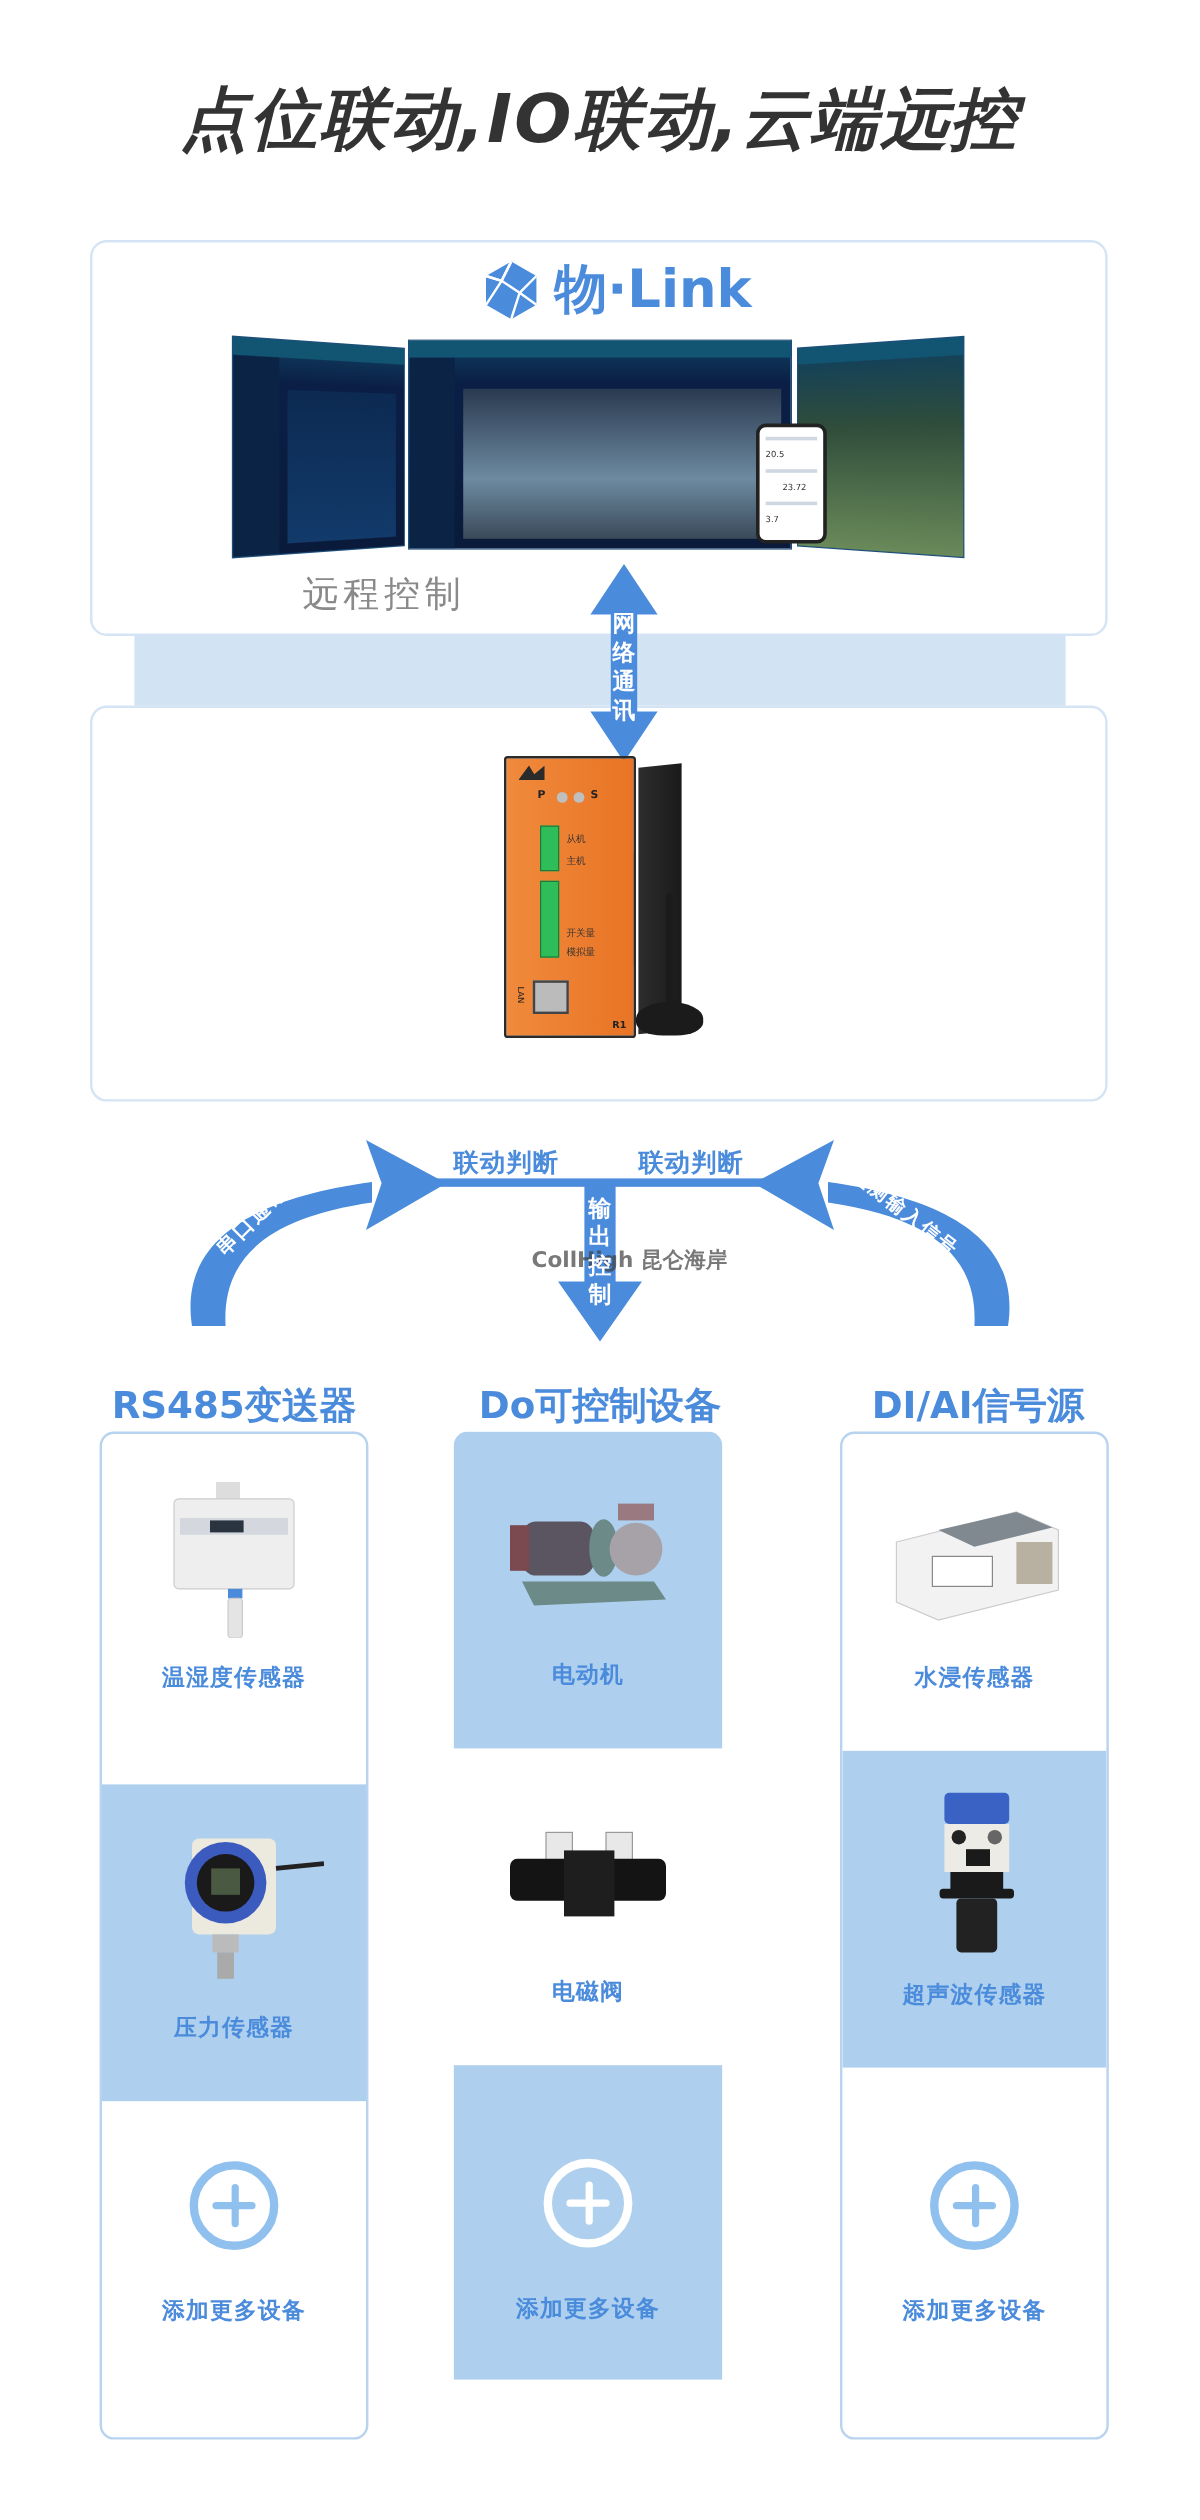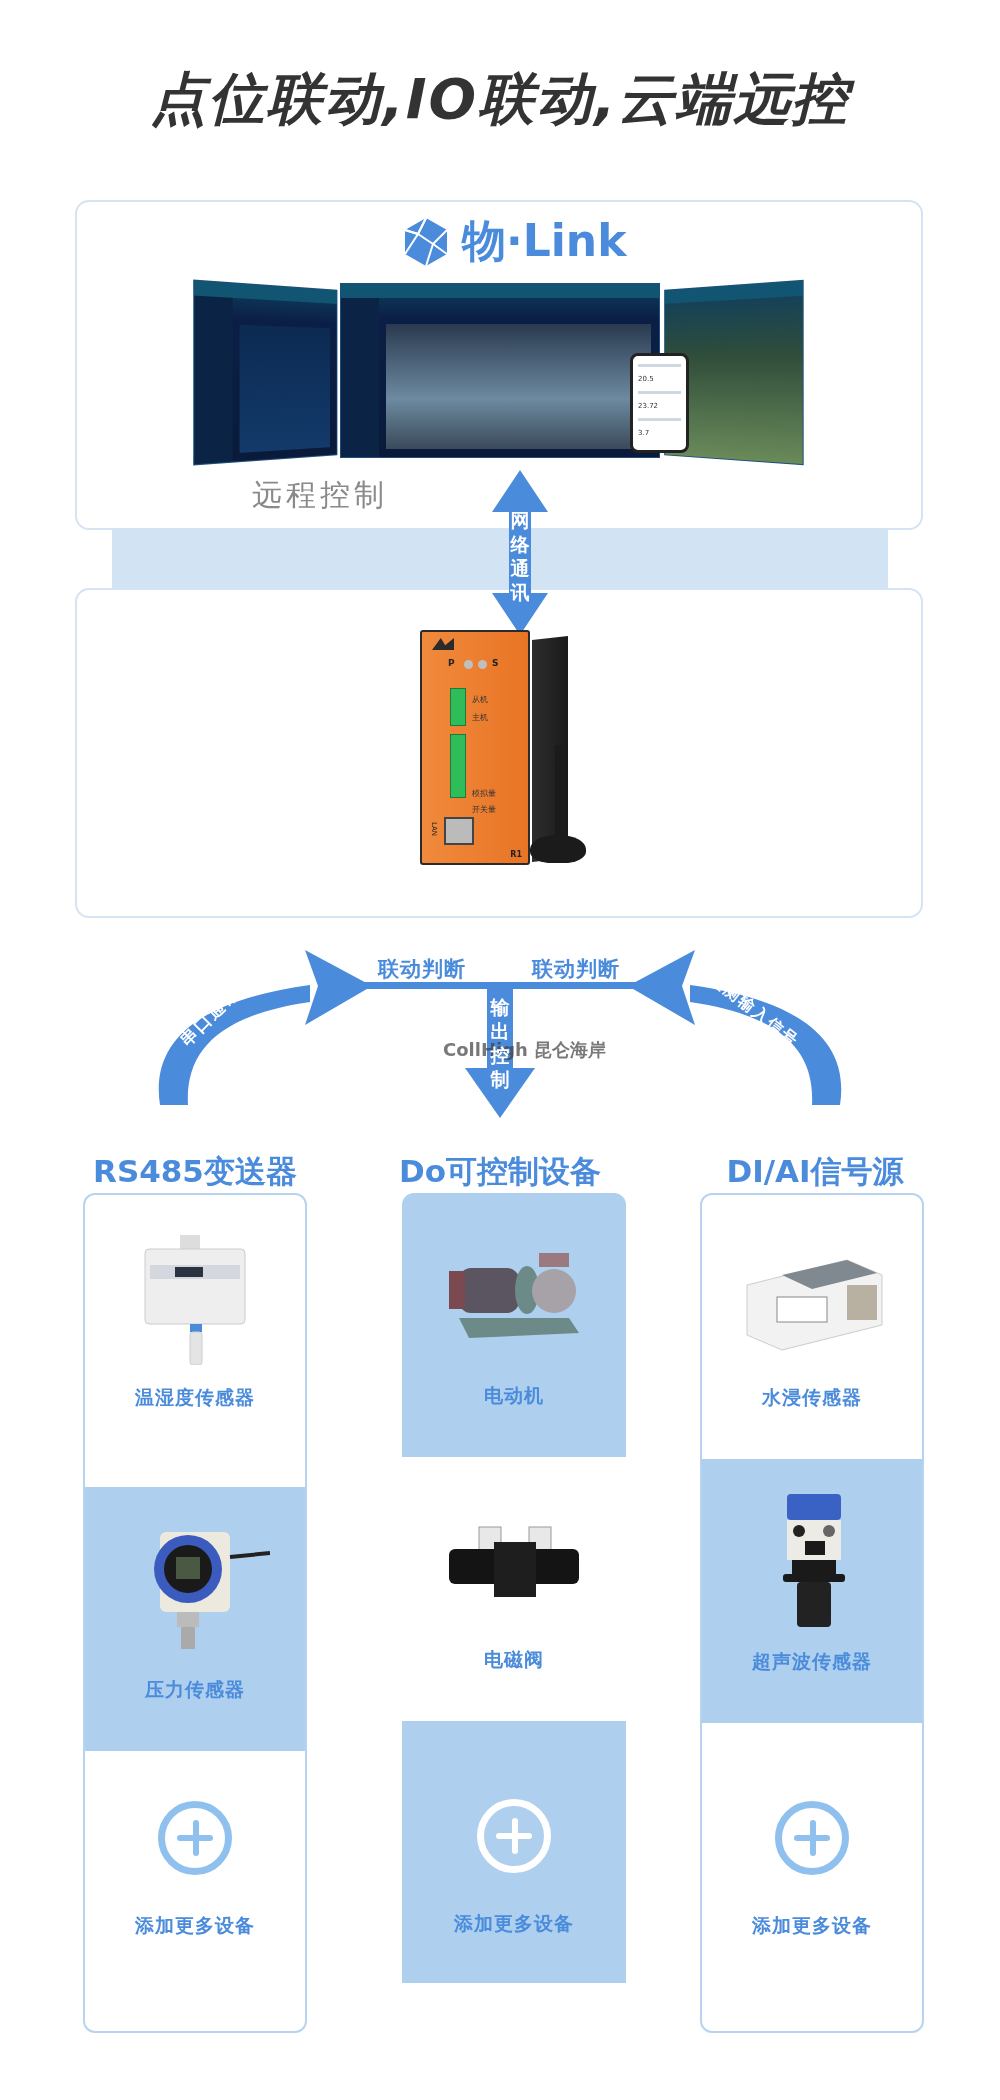--- a/index.html
+++ b/index.html
@@ -89,21 +89,21 @@
   </div>
   <div class="scr scr-center">
     <div class="scr-bar"></div>
       <div class="scr-side"></div>
       <div class="scr-view"></div>
   </div>
   <div class="phone">
     <div class="phone-line"></div>
     <div style="font-size:7px;color:#333;padding-left:5px;">20.5</div>
     <div class="phone-line"></div>
-    <div style="font-size:7px;color:#333;padding-left:5px;">23.72</div>
+    <div style="font-size:7px;color:#333;padding-left:19px;">23.72</div>
     <div class="phone-line"></div>
     <div style="font-size:7px;color:#333;padding-left:5px;">3.7</div>
   </div>
 </div>
 <div class="remote-label">远程控制</div>
 
 <svg style="position:absolute;left:490px;top:470px;" width="60" height="165">
   <polygon points="30,0 58,42 41,42 41,123 58,123 30,165 2,123 19,123 19,42 2,42" fill="#4a8bdc"></polygon>
 </svg>
 <div class="vbar-text" style="left:508px;top:508px;">
@@ -118,21 +118,21 @@
 <div class="device">
   <div style="position:absolute;left:10px;top:6px;width:22px;height:12px;background:#2b2b2b;clip-path:polygon(0 100%,40% 0,60% 60%,100% 0,100% 100%);"></div>
   <span style="position:absolute;left:26px;top:26px;font-size:9px;font-weight:bold;color:#222;">P</span>
   <div class="led" style="left:42px;"></div>
   <div class="led" style="left:56px;"></div>
   <span style="position:absolute;left:70px;top:26px;font-size:9px;font-weight:bold;color:#222;">S</span>
   <div class="term" style="top:56px;height:38px;"></div>
   <div class="term" style="top:102px;height:64px;"></div>
   <span style="position:absolute;left:50px;top:62px;font-size:8px;color:#333;">从机</span>
   <span style="position:absolute;left:50px;top:80px;font-size:8px;color:#333;">主机</span>
-  <span style="position:absolute;left:50px;top:140px;font-size:8px;color:#333;margin-top:32px;">开关量</span>
+  <span style="position:absolute;left:50px;top:140px;font-size:8px;color:#333;">开关量</span>
   <span style="position:absolute;left:50px;top:156px;font-size:8px;color:#333;">模拟量</span>
   <div class="lan"></div>
   <span style="position:absolute;left:8px;top:190px;font-size:7px;color:#222;writing-mode:vertical-rl;">LAN</span>
   <span style="position:absolute;right:6px;bottom:4px;font-size:8px;font-weight:bold;color:#222;">R1</span>
 </div>
 <div class="antenna-rod"></div>
 <div class="antenna-base"></div>
 
 <svg style="position:absolute;left:0;top:930px;" width="1000" height="190">
 
@@ -186,21 +186,21 @@
       <rect x="61" y="110" width="14" height="22" fill="#aaa"></rect>
     </svg>
     <div class="cell-label">压力传感器</div>
   </div>
   <div class="cell" style="top:528px;">
     <div class="plus"></div>
     <div class="cell-label plus-label">添加更多设备</div>
   </div>
 </div>
 
-<div class="col filled" style="left:402px;">
+<div class="col filled" style="left:378px;">
   <div class="cell blue" style="top:0;">
     <svg class="cell-img" viewBox="0 0 150 140">
       <rect x="20" y="45" width="60" height="45" rx="12" fill="#5a5560"></rect>
       <rect x="10" y="48" width="16" height="38" fill="#7a4a50"></rect>
       <ellipse cx="88" cy="67" rx="12" ry="24" fill="#6b8a88"></ellipse>
       <circle cx="115" cy="68" r="22" fill="#a7a2a8"></circle>
       <rect x="100" y="30" width="30" height="14" fill="#9a7a80"></rect>
       <polygon points="20,95 130,95 140,110 30,115" fill="#6b8a88"></polygon>
     </svg>
     <div class="cell-label">电动机</div>

